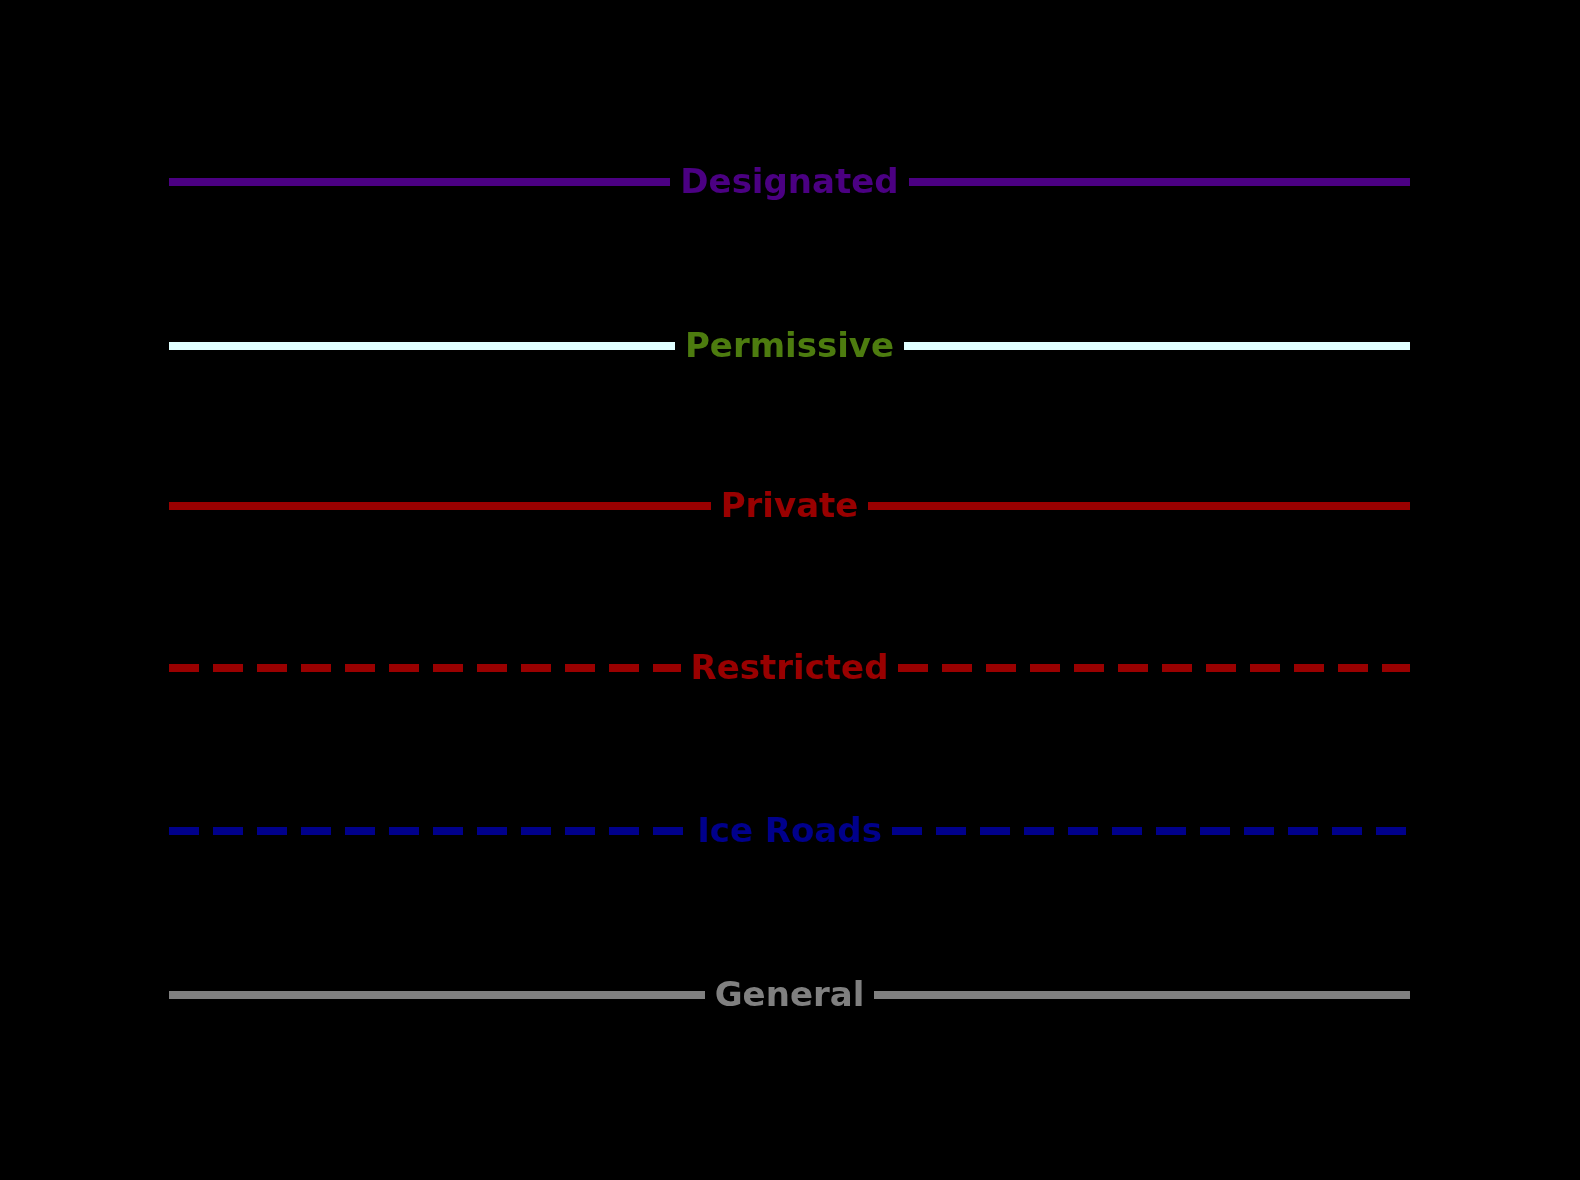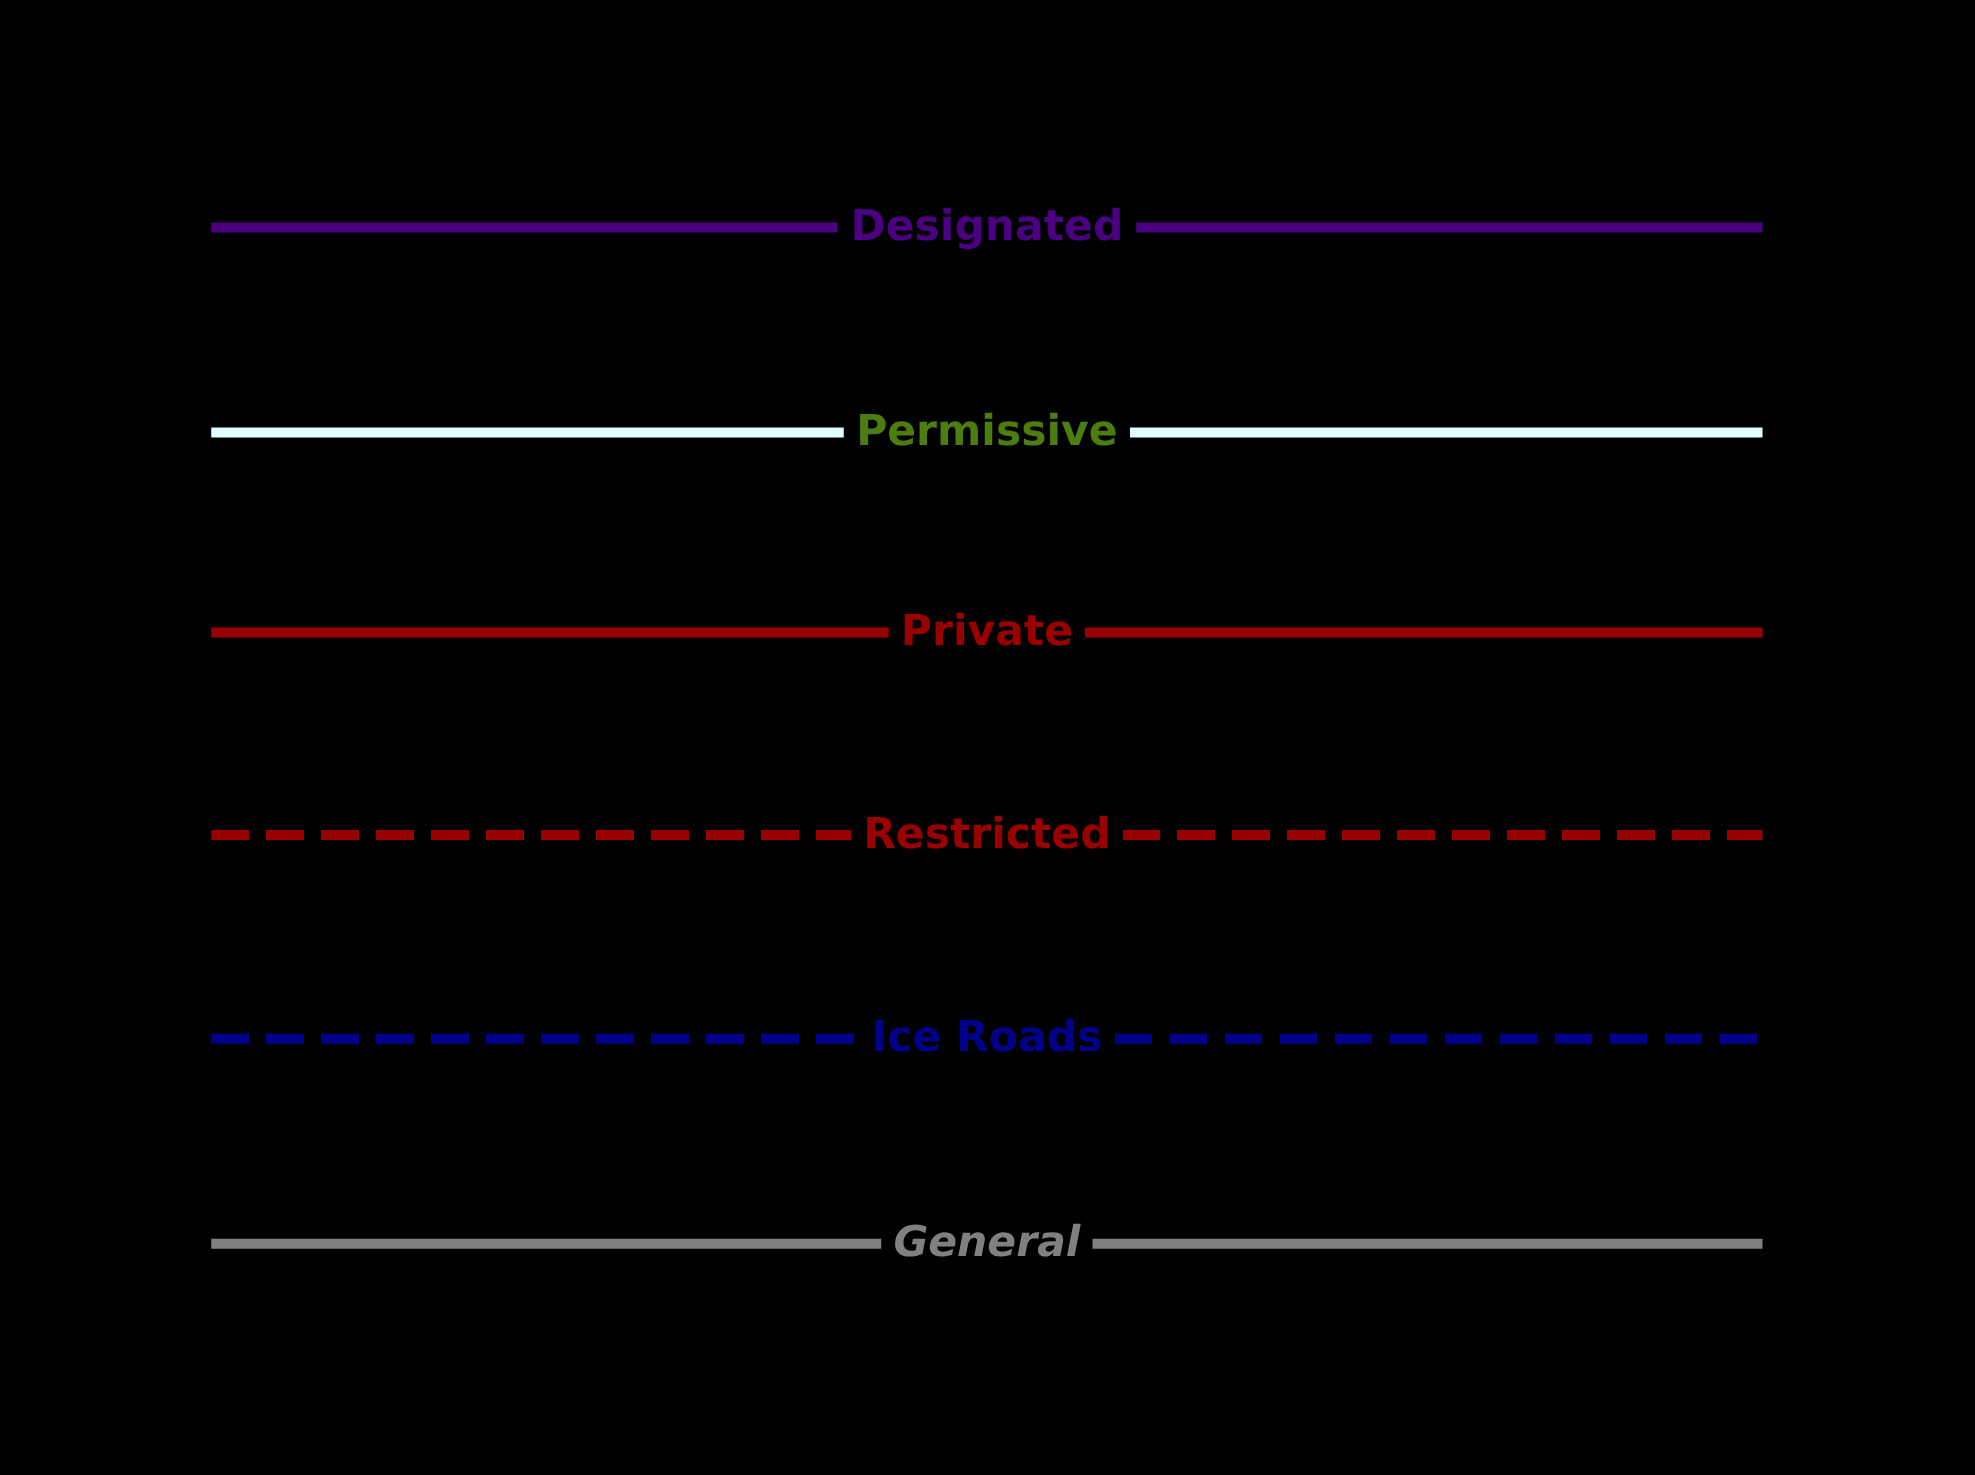--- a/index.html
+++ b/index.html
@@ -28,21 +28,21 @@
     height: 52px;
     transform: translateY(-50%);
     display: flex;
     align-items: center;
   }
   .row-0 { top: 182px; }
   .row-1 { top: 346px; }
   .row-2 { top: 506px; }
   .row-3 { top: 668px; }
   .row-4 { top: 831px; }
-  .row-5 { top: 995px; font-style: italic; }
+  .row-5 { top: 995px; }
   .legend-line {
     flex: 1 1 0;
     height: 8px;
   }
   .legend-label {
     flex: 0 0 auto;
     margin: 0 10px;
     font-size: 34px;
     font-weight: bold;
     line-height: 1;

